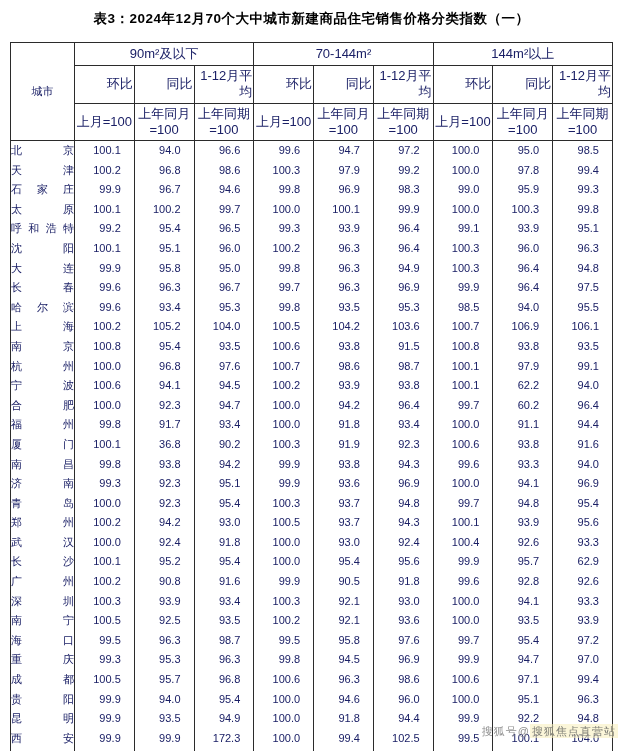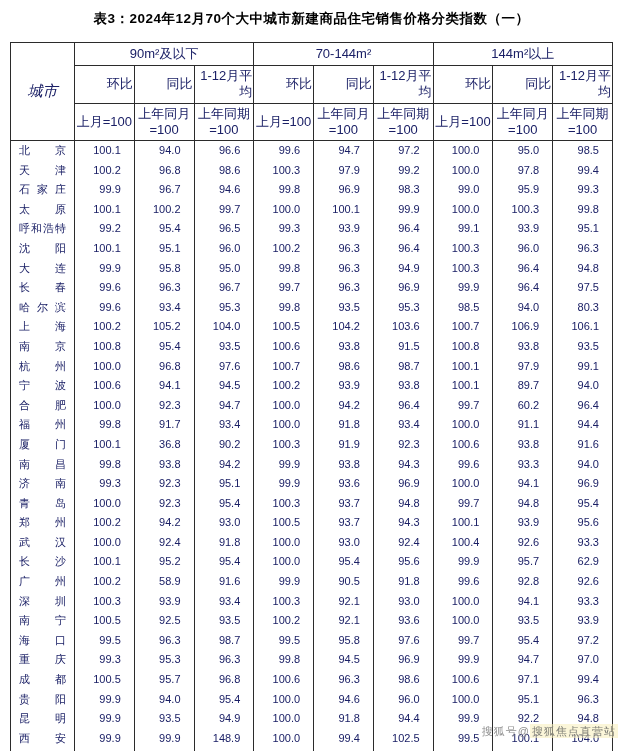--- a/index.html
+++ b/index.html
@@ -21,30 +21,30 @@
   }
   .price-table col.c-city { width:64px; }
   .price-table th {
     border:1px solid #2b2b2b; font-weight:400;
     font-size:13px; padding:2px 1px; text-align:center;
     vertical-align:middle; line-height:1.25;
   }
   .price-table thead tr.group-row th { height:18px; }
   .price-table thead tr.measure-row th { height:24px;text-align:right; }
   .price-table thead tr.base-row th { height:26px; }
-  .price-table th.corner { font-size:15px;font-style:italic; }
+  .price-table th.corner { font-size:11px; }
   .price-table tbody td {
     border-left:1px solid #2b2b2b; border-right:1px solid #2b2b2b;
     border-top:none; border-bottom:none;
     font-size:11px; line-height:17.6px;
     white-space:nowrap; overflow:hidden;
   }
   .price-table td.city {
     text-align:justify; text-align-last:justify;
-    padding:0 8px;
+    padding:0 0;
   }
   .price-table td.val {
     text-align:right; padding-right:13px;
   }
   .watermark {
     position:absolute; right:5px; bottom:12px;
     font-size:11px; color:#8f8f8f; white-space:nowrap;
     letter-spacing:1px;
   }
   .watermark .wm-name {
@@ -203,21 +203,21 @@
         <tr>
           <td class="city">哈尔滨</td>
           <td class="val">99.6</td>
           <td class="val">93.4</td>
           <td class="val">95.3</td>
           <td class="val">99.8</td>
           <td class="val">93.5</td>
           <td class="val">95.3</td>
           <td class="val">98.5</td>
           <td class="val">94.0</td>
-          <td class="val">80.3</td>
+          <td class="val">95.5</td>
         </tr>
         <tr>
           <td class="city">上海</td>
           <td class="val">100.2</td>
           <td class="val">105.2</td>
           <td class="val">104.0</td>
           <td class="val">100.5</td>
           <td class="val">104.2</td>
           <td class="val">103.6</td>
           <td class="val">100.7</td>
@@ -250,21 +250,21 @@
         </tr>
         <tr>
           <td class="city">宁波</td>
           <td class="val">100.6</td>
           <td class="val">94.1</td>
           <td class="val">94.5</td>
           <td class="val">100.2</td>
           <td class="val">93.9</td>
           <td class="val">93.8</td>
           <td class="val">100.1</td>
-          <td class="val">89.7</td>
+          <td class="val">62.2</td>
           <td class="val">94.0</td>
         </tr>
         <tr>
           <td class="city">合肥</td>
           <td class="val">100.0</td>
           <td class="val">92.3</td>
           <td class="val">94.7</td>
           <td class="val">100.0</td>
           <td class="val">94.2</td>
           <td class="val">96.4</td>
@@ -364,21 +364,21 @@
           <td class="val">100.0</td>
           <td class="val">95.4</td>
           <td class="val">95.6</td>
           <td class="val">99.9</td>
           <td class="val">95.7</td>
           <td class="val">62.9</td>
         </tr>
         <tr>
           <td class="city">广州</td>
           <td class="val">100.2</td>
-          <td class="val">58.9</td>
+          <td class="val">90.8</td>
           <td class="val">91.6</td>
           <td class="val">99.9</td>
           <td class="val">90.5</td>
           <td class="val">91.8</td>
           <td class="val">99.6</td>
           <td class="val">92.8</td>
           <td class="val">92.6</td>
         </tr>
         <tr>
           <td class="city">深圳</td>
@@ -461,21 +461,21 @@
           <td class="val">91.8</td>
           <td class="val">94.4</td>
           <td class="val">99.9</td>
           <td class="val">92.2</td>
           <td class="val">94.8</td>
         </tr>
         <tr>
           <td class="city">西安</td>
           <td class="val">99.9</td>
           <td class="val">99.9</td>
-          <td class="val">148.9</td>
+          <td class="val">172.3</td>
           <td class="val">100.0</td>
           <td class="val">99.4</td>
           <td class="val">102.5</td>
           <td class="val">99.5</td>
           <td class="val">100.1</td>
           <td class="val">104.0</td>
         </tr>
         <tr>
           <td class="city">兰州</td>
           <td class="val">100.0</td>

